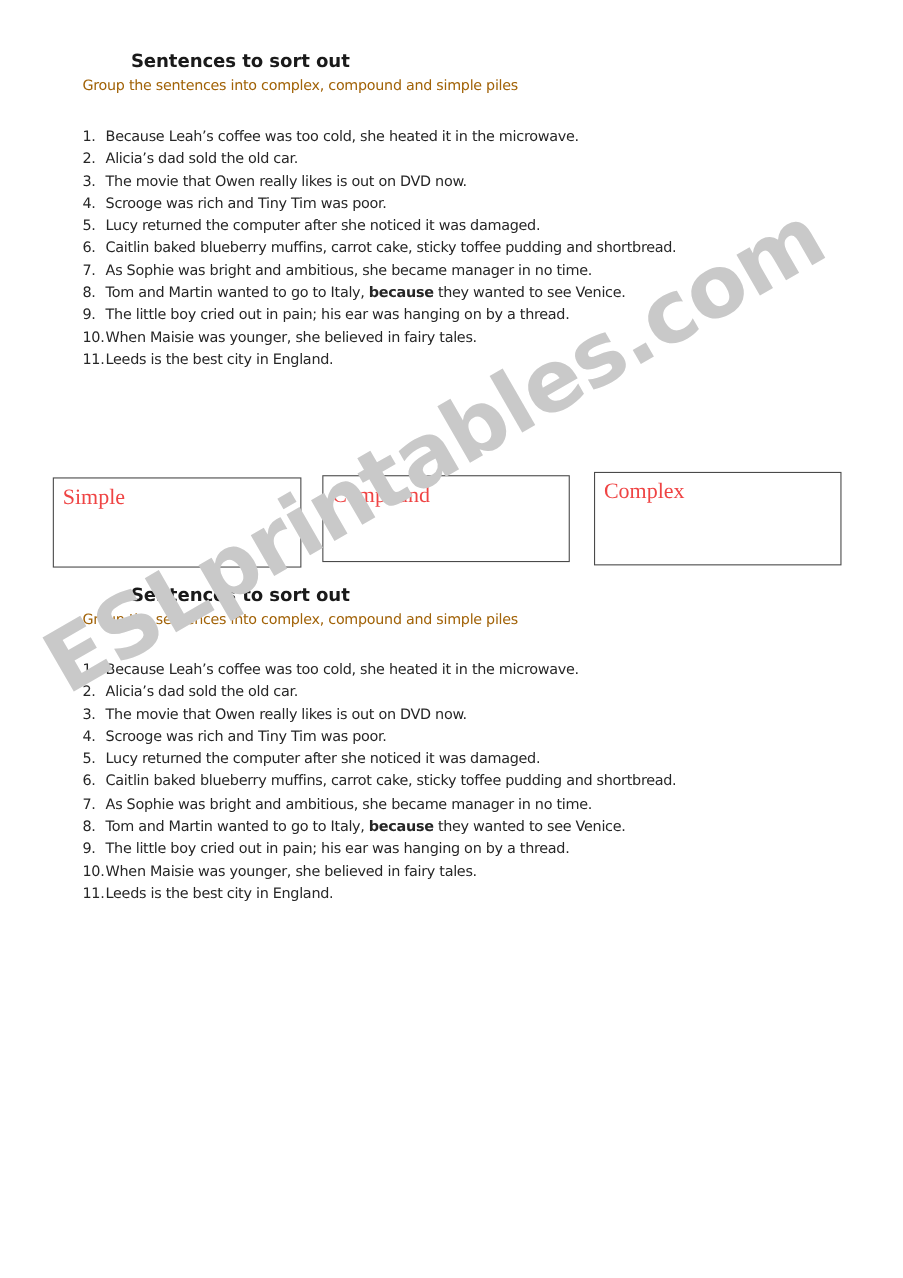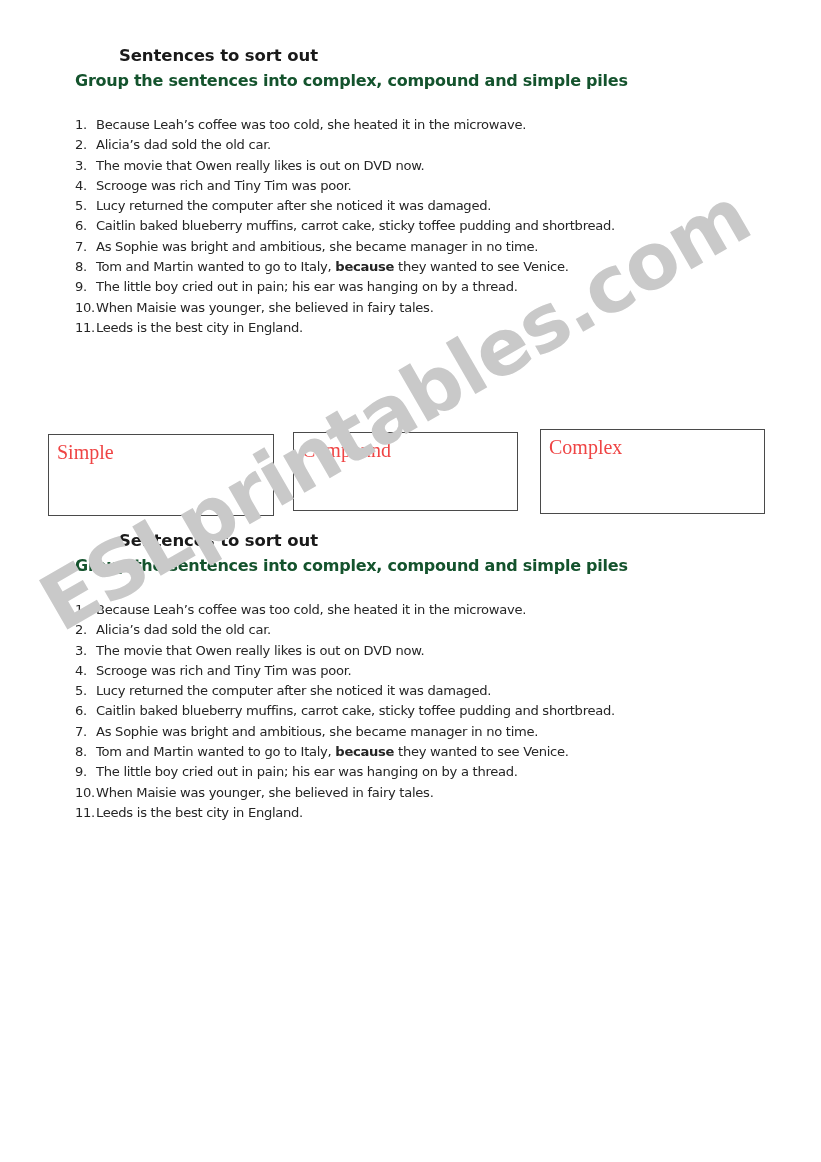--- a/index.html
+++ b/index.html
@@ -59,23 +59,23 @@
     font-size: 16.5px;
     color: #1a1a1a;
     letter-spacing: -0.1px;
     margin-left: 44px;
   }
   .ws-subtitle {
     position: absolute;
     left: 75px;
     top: 25px;
     font-family: "DejaVu Sans", sans-serif;
-    font-weight: bold;
-    font-size: 16px;
-    color: #14532d;
+    font-weight: normal;
+    font-size: 13px;
+    color: #a16207;
     letter-spacing: -0.25px;
   }
 
   .sentence-list {
     position: absolute;
     left: 75px;
     top: 71px;
     margin: 0;
     padding: 0;
     list-style: none;

